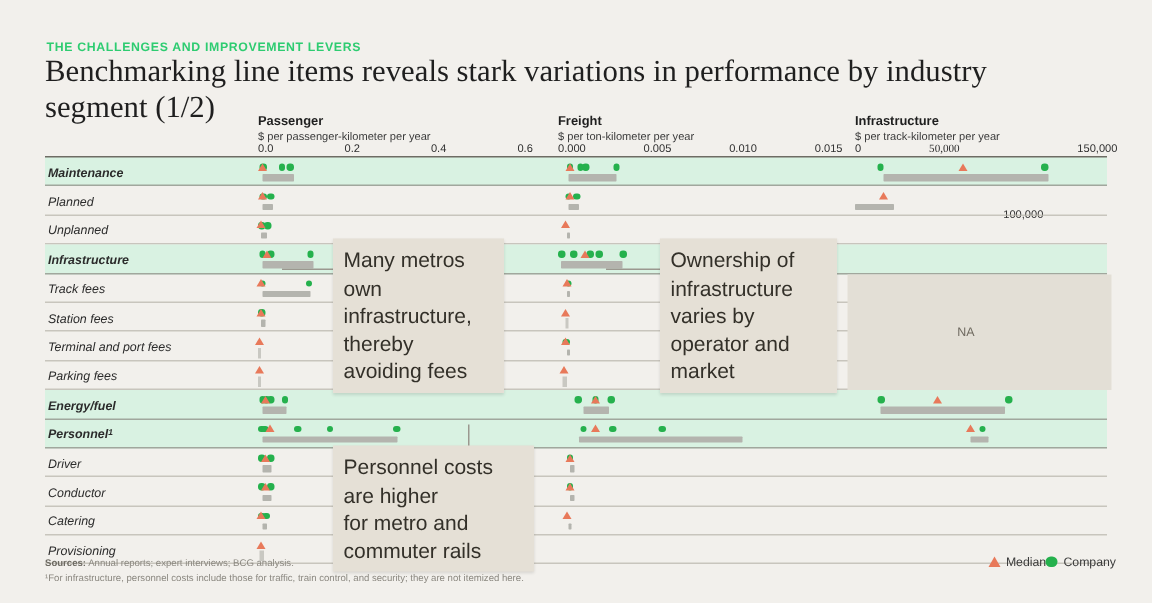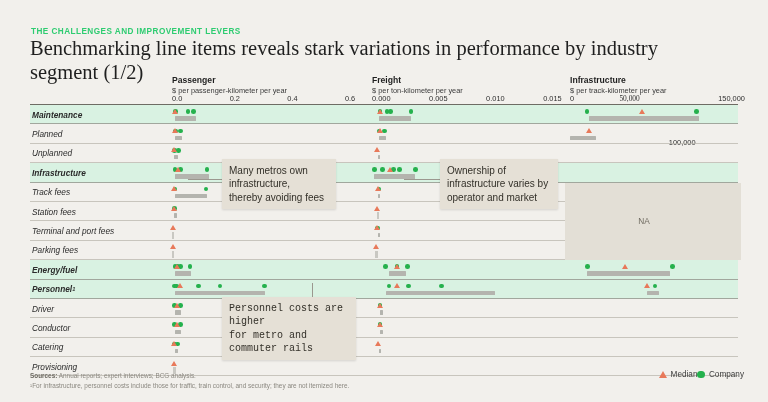--- a/index.html
+++ b/index.html
@@ -64,21 +64,21 @@
   .stub{position:absolute;width:2.4px;height:7px;background:#c9c8c2;top:10.4px;margin-left:-1.2px;}
   .naband{position:absolute;background:#e3dfd6;}
   .natext{
     position:absolute;font-size:8.3px;color:#6f6a60;
     transform:translate(-50%,-50%);
   }
 
   
   .callout{
     position:absolute;background:#e5e0d6;color:#333029;
-    font-size:10px;line-height:1.33;padding:5px 7px 5px 7px;
+    font-size:14px;line-height:1.33;padding:5px 7px 5px 7px;
     box-shadow:0 1px 2px rgba(0,0,0,.12);
     white-space:pre-line;z-index:6;
   }
   .leader{position:absolute;background:#9b988f;z-index:5;}
 
   
   .footer{position:absolute;left:30px;top:371px;width:520px;}
   .src{font-size:6.4px;color:#8b8880;line-height:1.5;}
   .src b{color:#6d6a62;}
   .legend{
@@ -401,21 +401,21 @@
     <div id="callouts">
       <div class="leader" style="left: 188px; top: 179px; width: 36px; height: 1px;"></div>
       <div class="callout" style="left: 222px; top: 159px; width: 100px;">Many metros own
 infrastructure,
 thereby avoiding fees</div>
       <div class="leader" style="left: 404px; top: 179px; width: 38px; height: 1px;"></div>
       <div class="callout" style="left: 440px; top: 159px; width: 104px;">Ownership of
 infrastructure varies by
 operator and market</div>
       <div class="leader" style="left: 312px; top: 283px; width: 1px; height: 16px;"></div>
-      <div class="callout" style="left: 222px; top: 297px; width: 120px; font-family: Liberation Mono, monospace;">Personnel costs are higher
+      <div class="callout" style="left: 222px; top: 297px; width: 120px;">Personnel costs are higher
 for metro and commuter rails</div>
     </div>
 
   <div class="footer">
     <div class="src">
       <b>Sources:</b><span> Annual reports; expert interviews; BCG analysis.</span>
     </div>
     <div class="src">¹For infrastructure, personnel costs include those for traffic, train control, and security; they are not itemized here.</div>
   </div>
 

